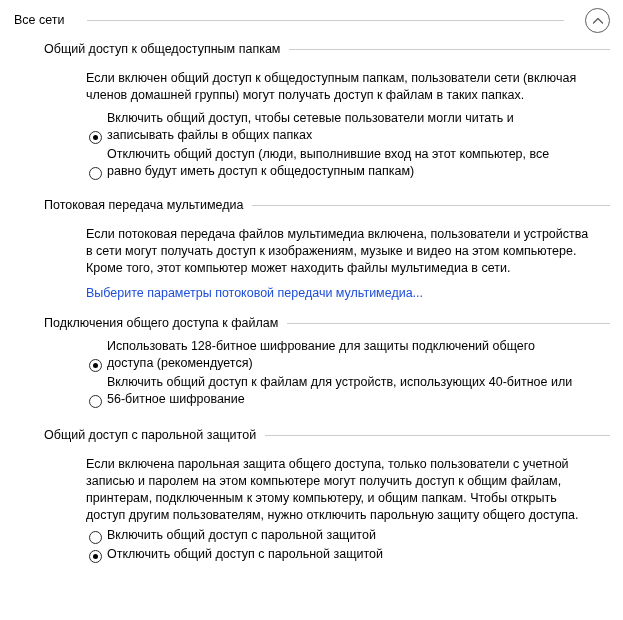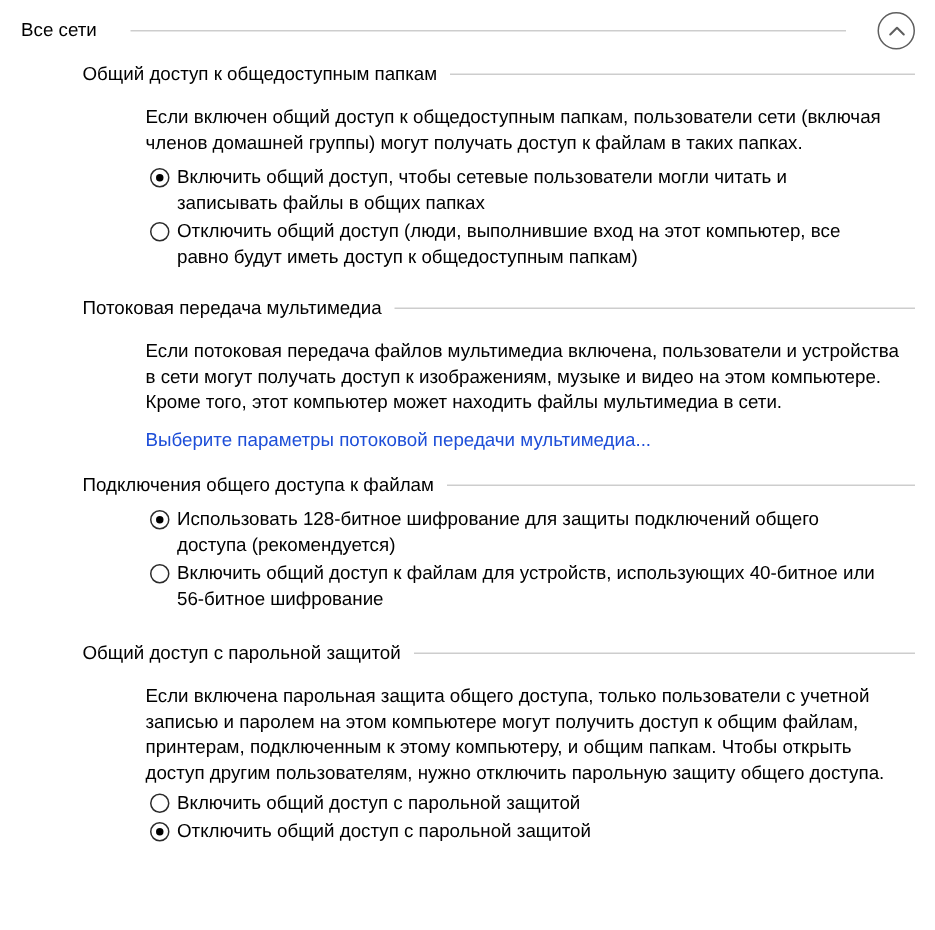--- a/index.html
+++ b/index.html
@@ -31,21 +31,21 @@
     border: 1px solid #5f5f5f;
     border-radius: 50%;
     background: #ffffff;
     display: flex; align-items: center; justify-content: center;
     padding: 0;
     cursor: pointer;
   }
   .collapse-btn svg { display: block; }
 
   
-  .setting-section { margin: 0 13px 0 55px; }
+  .setting-section { margin: 0 13px 0 44px; }
   .section-header { display: flex; align-items: center; }
   .section-title { white-space: nowrap; margin-right: 9px; }
   .s1 .section-header { margin-top: 8px; }
   .s2 .section-header { margin-top: 17px; }
   .s3 .section-header { margin-top: 13px; }
   .s4 .section-header { margin-top: 19px; }
 
   .desc {
     margin: 12px 0 0 42px;
     max-width: 508px;
@@ -57,21 +57,21 @@
     color: #1d4ed8;
     text-decoration: none;
     cursor: pointer;
   }
 
   
   .radio-group { margin: 6px 0 0 45px; }
   .radio-group.tight { margin-top: 3px; }
   .radio-item {
     display: flex;
-    align-items: flex-start;
+    align-items: flex-end;
     margin-bottom: 2px;
     cursor: default;
   }
   .radio-item input[type="radio"] {
     appearance: none;
     -webkit-appearance: none;
     width: 13px; height: 13px;
     flex: none;
     margin: 2px 5px 0 0;
     border: 1px solid #2b2b2b;

